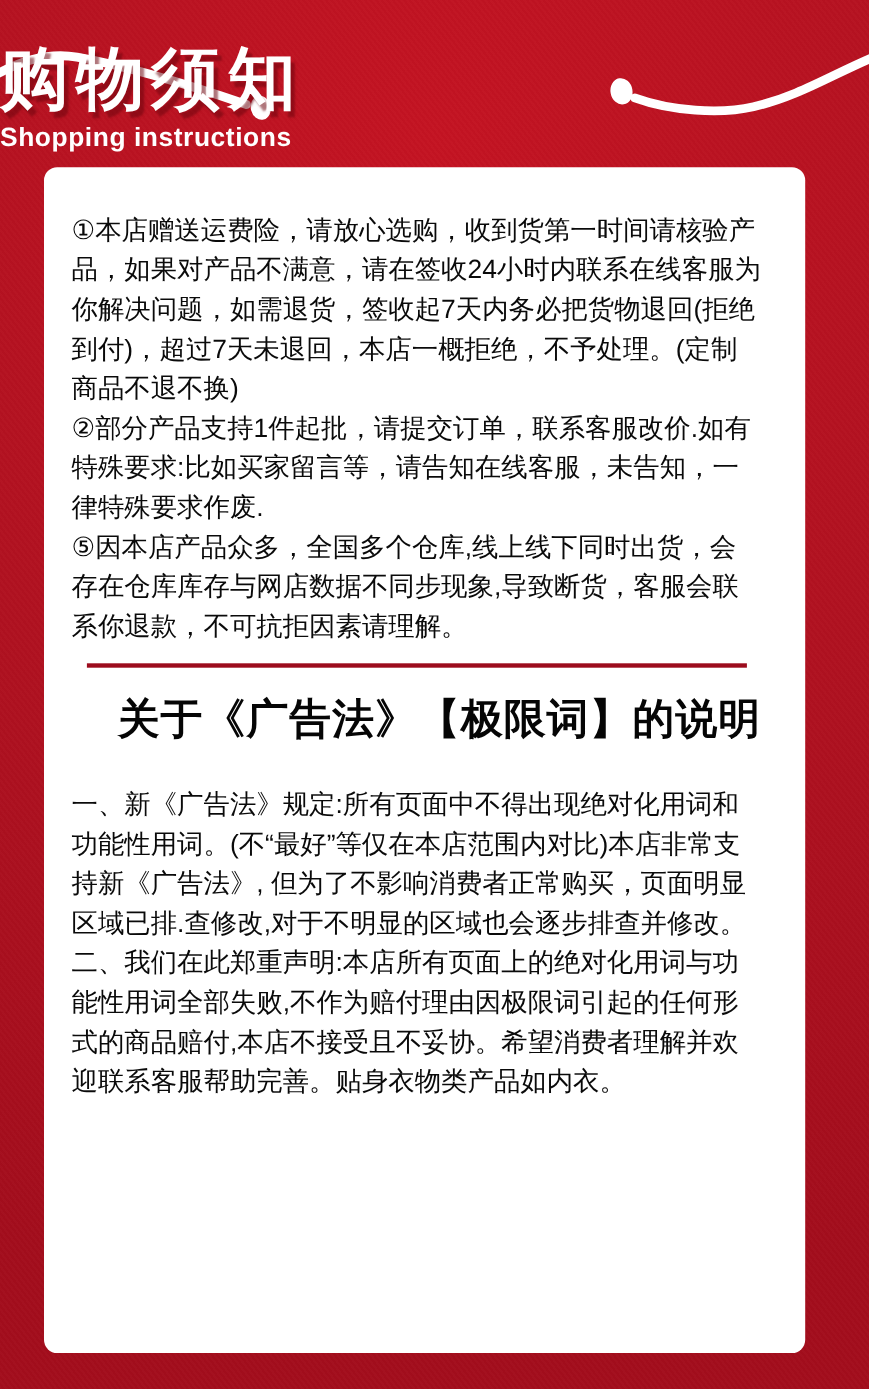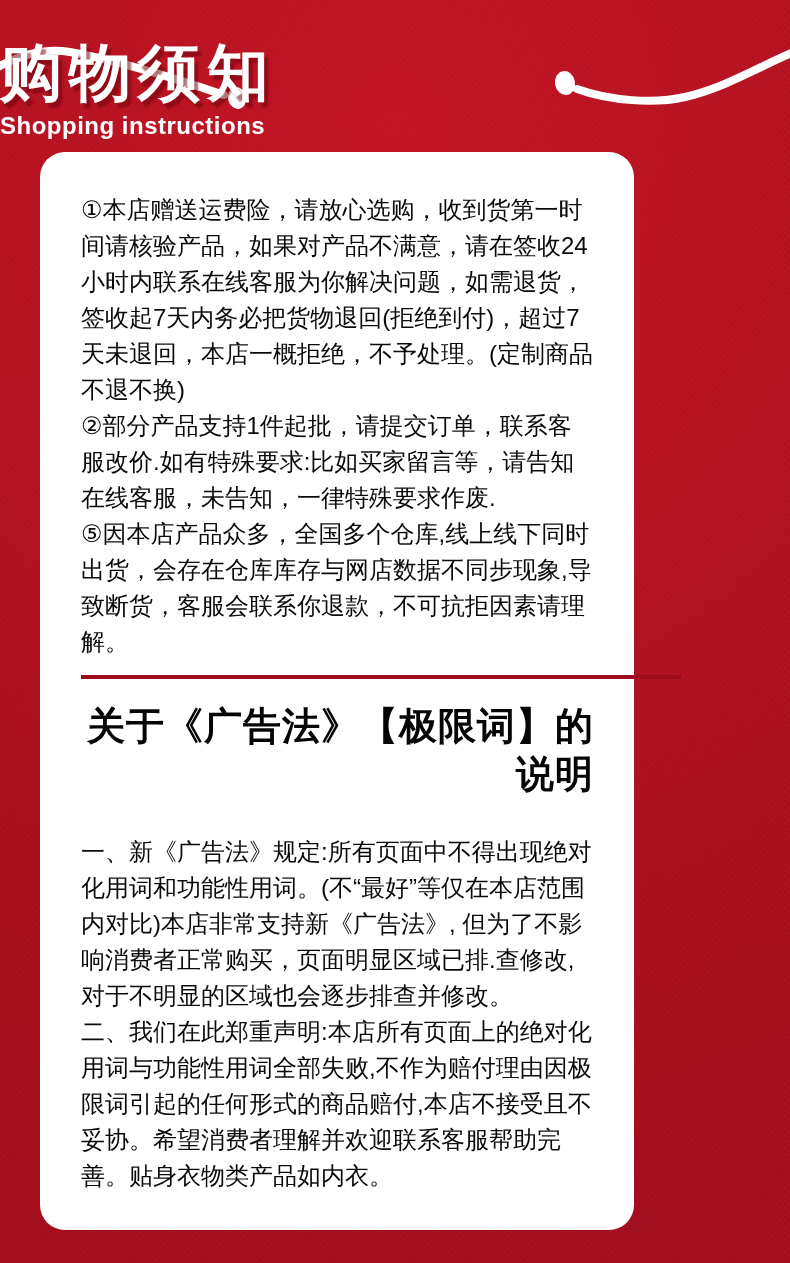--- a/index.html
+++ b/index.html
@@ -54,26 +54,26 @@
     font-weight: 700;
     letter-spacing: 0.5px;
     color: #ffffff;
   }
 
   
   .card {
     position: absolute;
     left: 40px;
     top: 152px;
-    width: 594px;
+    width: 692px;
     height: 1078px;
     background: #ffffff;
-    border-radius: 25px;
+    border-radius: 12px;
     box-sizing: border-box;
-    padding: 40px 40px 0 41px;
+    padding: 40px 40px 0 25px;
   }
   .notice-list p,
   .law-list p {
     margin: 0;
     font-size: 24px;
     line-height: 36px;
     color: #0a0a0a;
     font-weight: 500;
     text-align: left;
     word-break: break-all;

